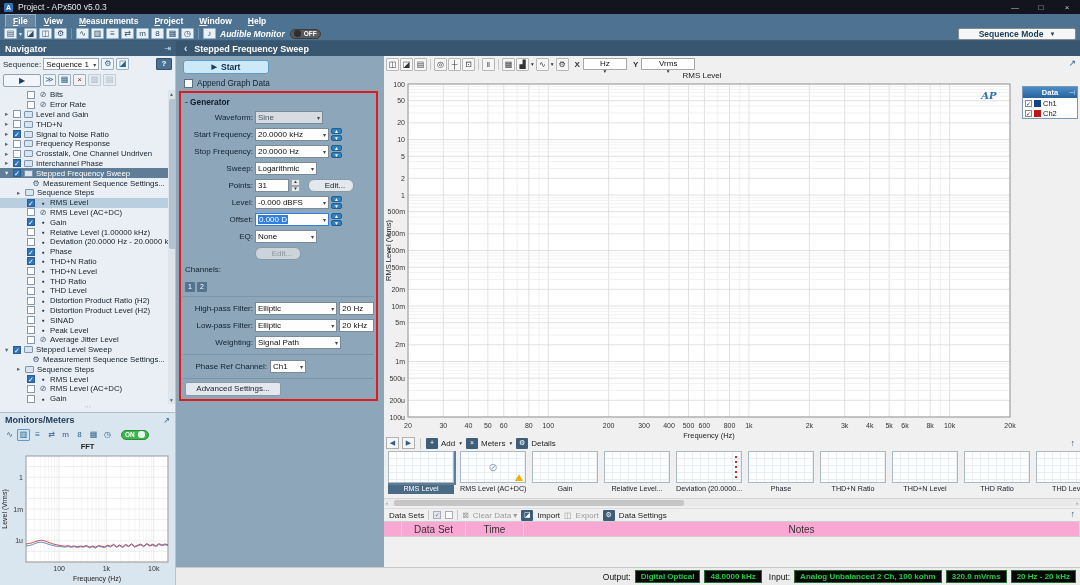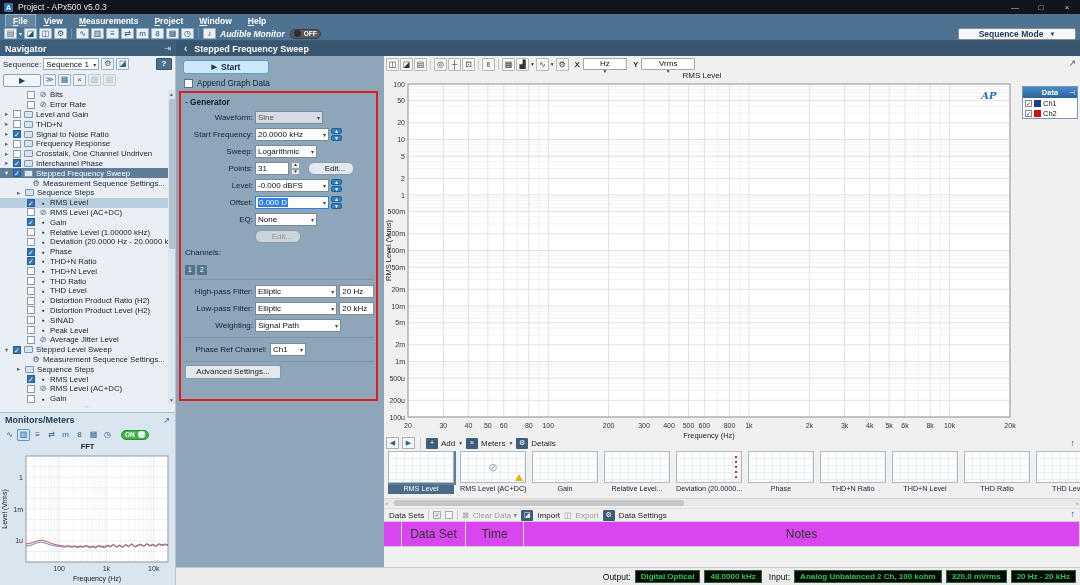--- a/index.html
+++ b/index.html
@@ -138,21 +138,21 @@
   .tmarks { position:absolute; right:4px; top:4px; bottom:4px; width:2px; background:repeating-linear-gradient(to bottom,#c03030 0 2px,transparent 2px 5px); }
   #hscroll { position:absolute; left:0; top:442px; right:0; height:8px; background:#e9e9e9; border-top:1px solid #d5d5d5; font-size:6px; color:#666; }
   #hscroll .thumb { position:absolute; left:10px; top:1px; height:6px; width:290px; background:#c6c6c6; border-radius:2px; }
   #hscroll .ar { position:absolute; top:0; line-height:8px; }
   
   #dsbar { position:absolute; left:0; top:452px; right:0; height:13px; display:flex; align-items:center; gap:4px; padding:0 5px; font-size:8px; color:#222; border-top:1px solid #ddd; }
   .dsep { width:1px; height:10px; background:#c8c8c8; }
   .dis { color:#9a9a9a; }
   .dcb { width:8px; height:8px; border:1px solid #aab; background:#dfe6ec; font-size:6px; line-height:7px; text-align:center; color:#778; }
   #dsexport { position:absolute; right:5px; top:453px; font-size:9px; color:#2c5f8a; }
-  #dstable { position:absolute; left:0; top:465px; right:0; height:26px; background:#d946ef; border-top:1px solid #cfcfcf; border-bottom:1px solid #cfcfcf; display:flex; font-size:12px; color:#333; }
+  #dstable { position:absolute; left:0; top:465px; right:0; height:16px; background:#f9a8d4; border-top:1px solid #cfcfcf; border-bottom:1px solid #cfcfcf; display:flex; font-size:10px; color:#333; }
   #dstable div { border-right:1px solid #ddd; display:flex; align-items:center; justify-content:center; }
   
   #statusbar { position:absolute; left:176px; right:0; bottom:0; height:18px; background:#ececec; border-top:1px solid #c8c8c8; display:flex; align-items:center; justify-content:flex-end; gap:4px; padding-right:4px; font-size:8.5px; color:#111; }
   .badge { background:#050505; border:1px solid #1e6b2e; color:#22cc44; font-size:8px; font-weight:bold; padding:1px 5px; }
   svg text { font-family:"Liberation Sans",sans-serif; }
 </style>
 </head>
 <body>
 
 <div id="app">
@@ -500,20 +500,31 @@
             <span class="flabel">Waveform:</span>
             <span class="fsel w68 dis">
               <span>Sine</span>
               <span class="car">▾</span>
             </span>
           </div>
           <div class="frow">
             <span class="flabel">Start Frequency:</span>
             <span class="fsel w74">
               <span>20.0000 kHz</span>
+              <span class="car">▾</span>
+            </span>
+            <span class="spin">
+              <b>▲</b>
+              <b>▼</b>
+            </span>
+          </div>
+          <div class="frow">
+            <span class="flabel">Stop Frequency:</span>
+            <span class="fsel w74">
+              <span>20.0000 Hz</span>
               <span class="car">▾</span>
             </span>
             <span class="spin">
               <b>▲</b>
               <b>▼</b>
             </span>
           </div>
           <div class="frow">
             <span class="flabel">Sweep:</span>
             <span class="fsel w82">

